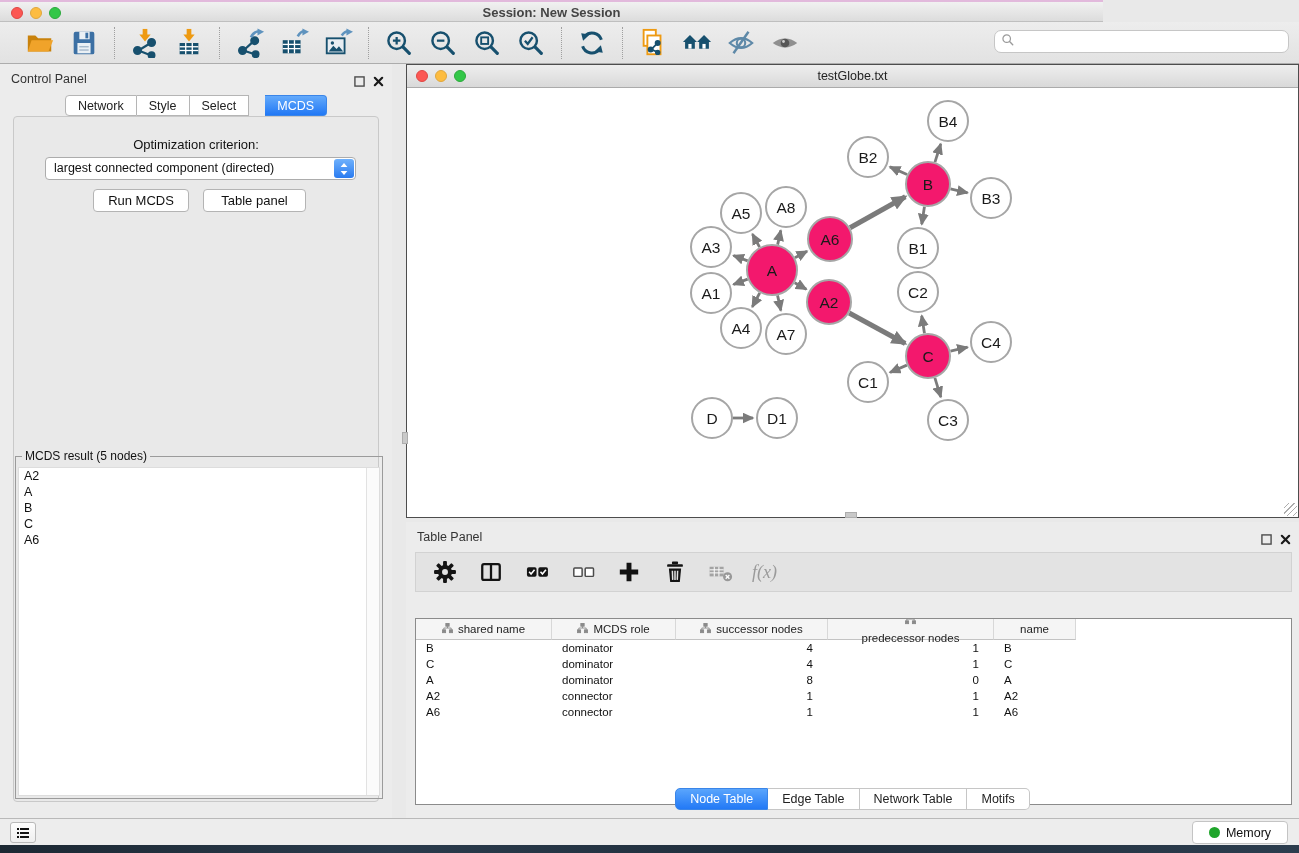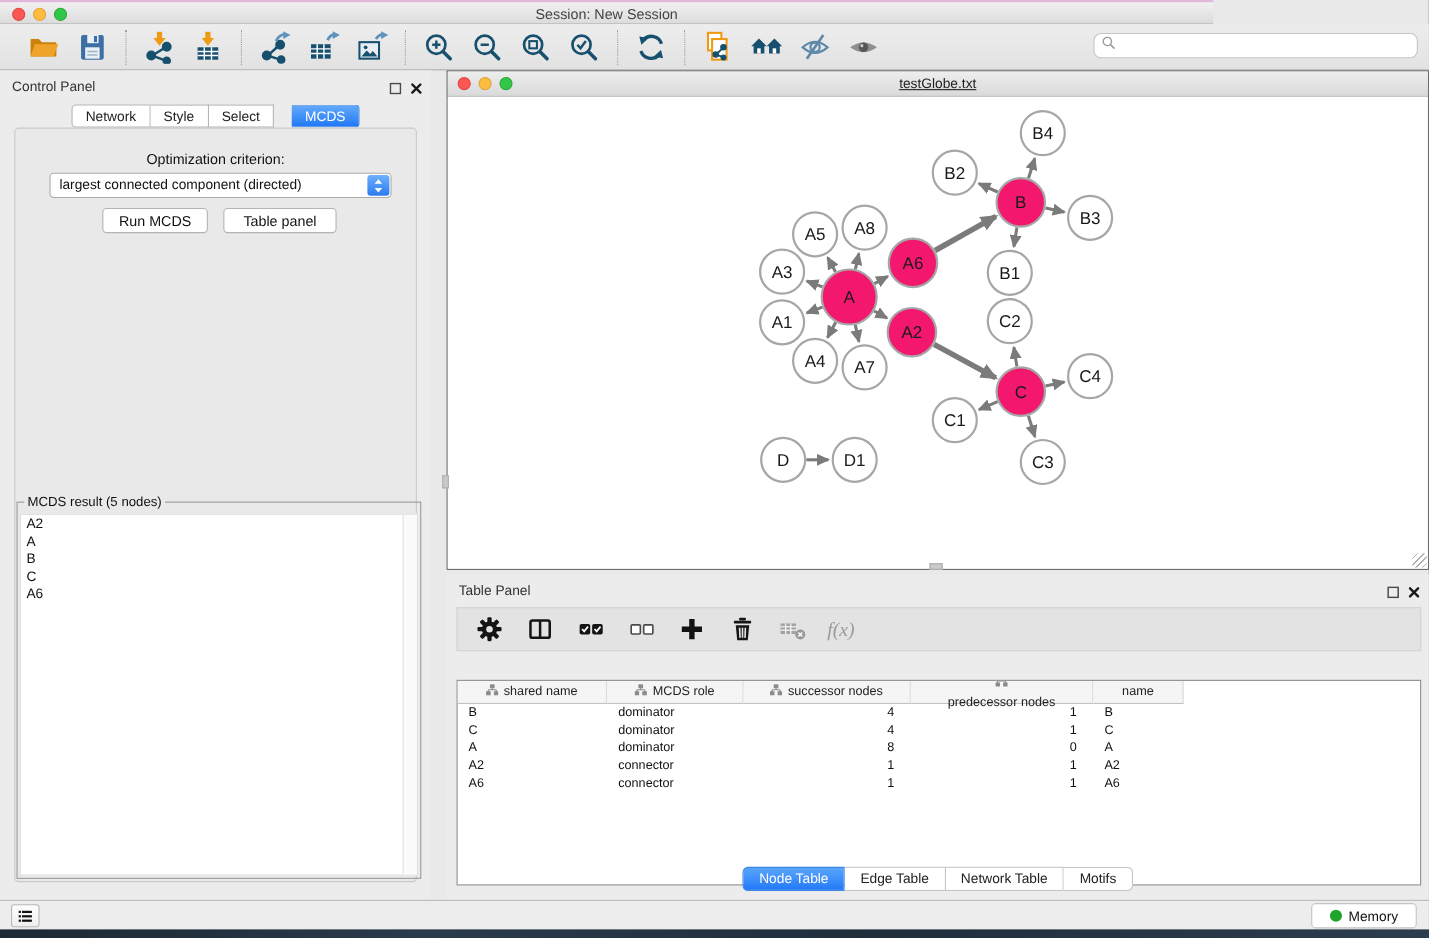--- a/index.html
+++ b/index.html
@@ -2,21 +2,21 @@
 <html><head>
 <meta charset="utf-8">
 <style>
   * { margin:0; padding:0; box-sizing:border-box; }
   html,body { width:1299px; height:853px; overflow:hidden; }
   body { font-family:"Liberation Sans", sans-serif; background:#222F3C; position:relative; }
 
   
   #app { position:absolute; left:0; top:0; width:1299px; height:845px; background:#E9E9E9; }
   #titlebar { position:absolute; left:0; top:0; width:1103px; height:22px;
-    background:linear-gradient(#F1F1F1,#DCDCDC); border-top:2px solid #E2B9DC; border-bottom:1px solid #BFBFBF; }
+    background:linear-gradient(#F1F1F1,#DCDCDC); border-top:2px solid #E2B9DC; border-bottom:1px solid #BFBFBF;font-weight:bold; }
   #titlebar .title { position:absolute; left:0; right:0; top:3px; text-align:center; font-size:13px; color:#444; }
   .light { position:absolute; top:5px; width:12px; height:12px; border-radius:50%; }
   .light.red { background:#FC5753; border:0.5px solid #DF4744; }
   .light.yellow { background:#FDBC40; border:0.5px solid #DEA retained;}
   .light.yellow { background:#FDBC40; border:0.5px solid #DFA73E; }
   .light.green { background:#33C748; border:0.5px solid #2CA93D; }
 
   #toolbar { position:absolute; left:0; top:22px; width:1299px; height:42px;
     background:linear-gradient(#EDEDED,#E2E2E2); border-bottom:1px solid #ACACAC; }
   #toolbar-icons { position:absolute; left:10px; top:0; height:42px; display:flex; align-items:center; }
@@ -51,21 +51,21 @@
   #mcds-group { position:absolute; left:1px; top:339px; width:368px; height:343px; border:1px solid #9B9B9B; }
   #mcds-group-label { position:absolute; left:6px; top:-8px; background:#E9E9E9; padding:0 3px; font-size:12px; color:#111; }
   #mcds-list { position:absolute; left:2px; top:10px; right:2px; bottom:2px; background:#fff; border:1px solid #DDD; }
   #mcds-list .scroll { position:absolute; top:0; bottom:0; right:0; width:13px; background:#FBFBFB; border-left:1px solid #E2E2E2; }
   .mcds-item { font-size:12.5px; color:#111; padding:1.5px 0 1.5px 5px; line-height:13px; }
 
   
   #net-window { position:absolute; left:406px; top:64px; width:893px; height:454px; background:#fff; border:1px solid #4D4D4D; }
   #net-titlebar { position:absolute; left:0; top:0; right:0; height:23px;
     background:linear-gradient(#EEEEEE,#D9D9D9); border-bottom:1px solid #ABABAB; }
-  #net-titlebar .title { position:absolute; left:0; right:0; top:4px; text-align:center; font-size:12.5px; color:#222;text-decoration:underline; }
+  #net-titlebar .title { position:absolute; left:0; right:0; top:4px; text-align:center; font-size:12.5px; color:#222; }
   #net-canvas { position:absolute; left:0; top:23px; right:0; bottom:0; background:#fff; }
   #net-svg { position:absolute; left:0; top:0; }
   #net-grip { position:absolute; right:1px; bottom:1px; width:13px; height:13px;
     background:repeating-linear-gradient(135deg, transparent 0 3px, #ADADAD 3px 4px); }
   .splitter-handle { position:absolute; background:#C9C9C9; border:1px solid #ADADAD; }
 
   
   #table-panel { position:absolute; left:406px; top:522px; width:893px; height:296px; background:#ECECEC; }
   #tp-toolbar { position:absolute; left:9px; top:30px; width:877px; height:40px; background:#E3E3E3;
     border:1px solid #D2D2D2; display:flex; align-items:center; gap:16px; padding-left:14px; }

